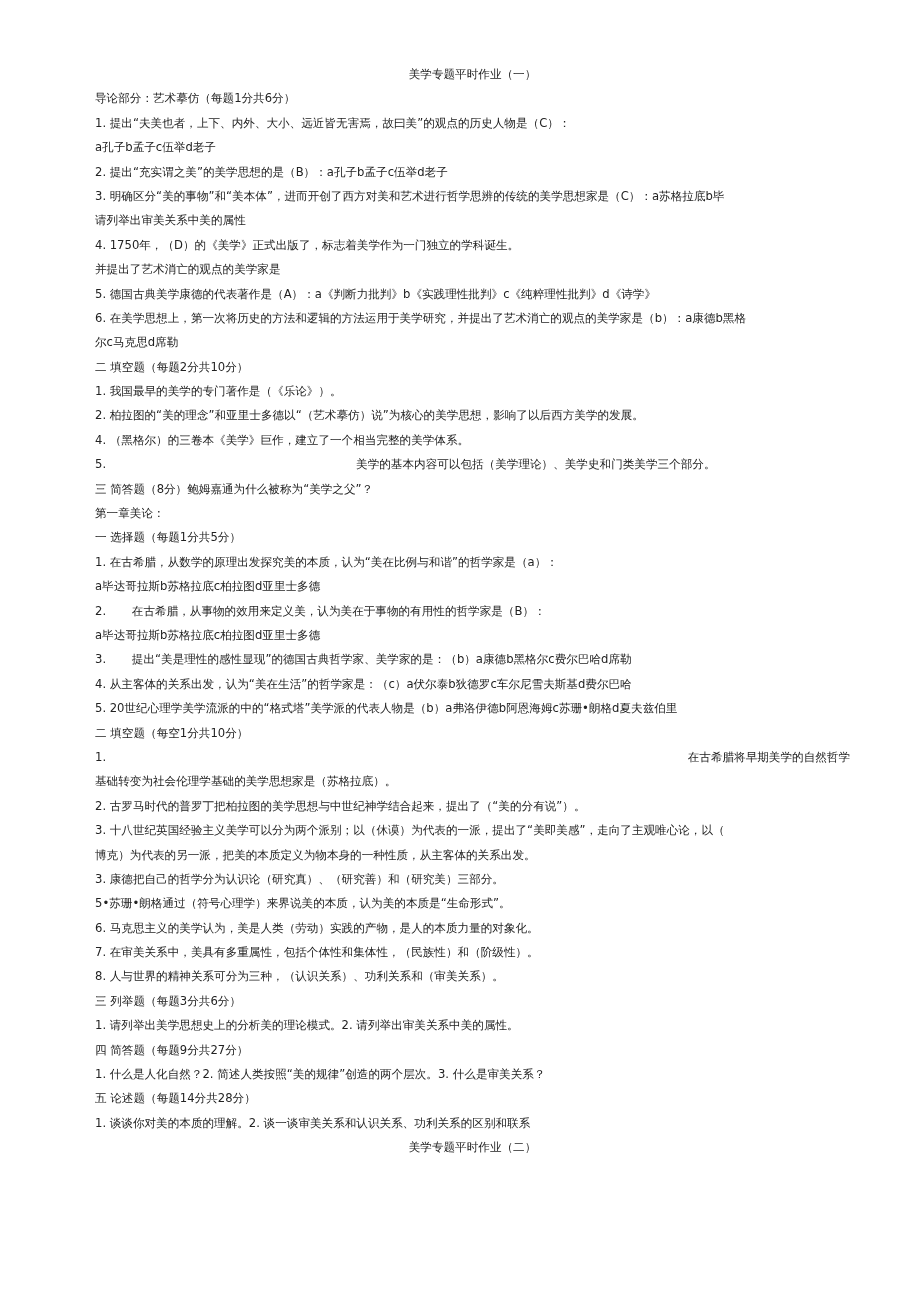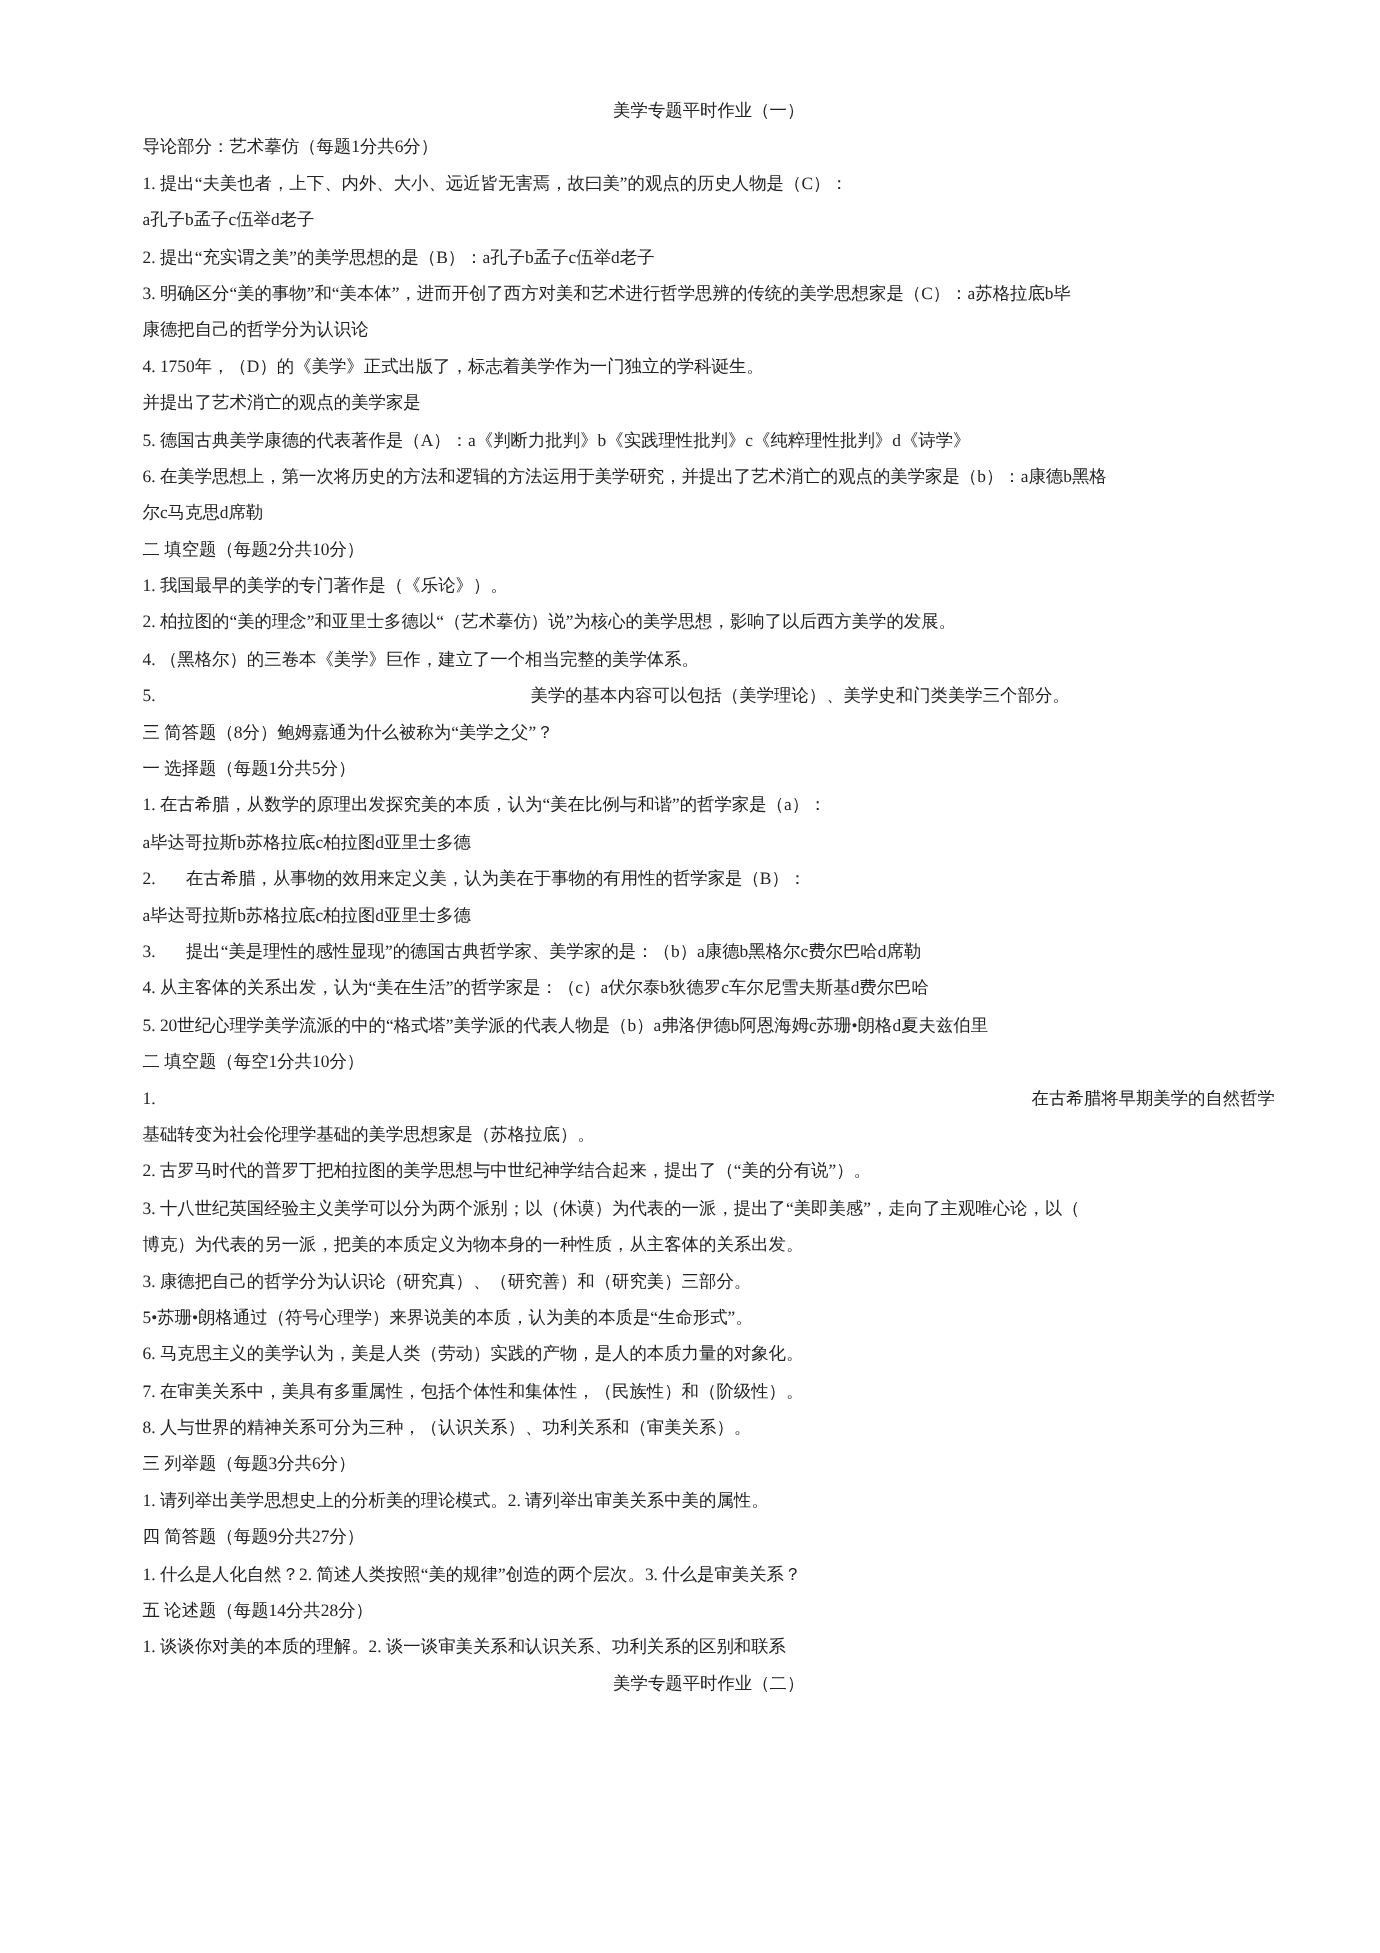--- a/index.html
+++ b/index.html
@@ -1,47 +1,48 @@
 <!DOCTYPE html>
 <html><head>
   <meta charset="utf-8">
   <style>
     html, body { margin: 0; padding: 0; background: #ffffff; }
     body { width: 920px; height: 1302px; position: relative; overflow: hidden;
            font-family: "DejaVu Sans", "Liberation Sans", sans-serif; color: #222; }
-    .page { position: absolute; left: 95px; top: 62px; width: 755px; font-family: Liberation Serif, serif; }
+    .page { position: absolute; left: 95px; top: 62px; width: 755px; }
     .line { font-size: 11.6px; line-height: 24.4px; height: 24.4px; white-space: nowrap; letter-spacing: 0px; }
     .title { text-align: center; width: 755px; }
     .spread { display: flex; justify-content: space-between; }
     .gap { display: inline-block; }
   </style>
 </head>
 <body>
 
 <div class="page">
   <div class="line title">美学专题平时作业（一）</div>
   <div class="line">导论部分：艺术摹仿（每题1分共6分）</div>
   <div class="line">1.  提出“夫美也者，上下、内外、大小、远近皆无害焉，故曰美”的观点的历史人物是（C）：</div>
   <div class="line">a孔子b孟子c伍举d老子</div>
   <div class="line">2.  提出“充实谓之美”的美学思想的是（B）：a孔子b孟子c伍举d老子</div>
   <div class="line">3.  明确区分“美的事物”和“美本体”，进而开创了西方对美和艺术进行哲学思辨的传统的美学思想家是（C）：a苏格拉底b毕</div>
-  <div class="line">康德把自己的哲学分为认识论</div>
+  <div class="line">请列举出审美关系中美的属性</div>
   <div class="line">4.  1750年，（D）的《美学》正式出版了，标志着美学作为一门独立的学科诞生。</div>
   <div class="line">并提出了艺术消亡的观点的美学家是</div>
   <div class="line">5.  德国古典美学康德的代表著作是（A）：a《判断力批判》b《实践理性批判》c《纯粹理性批判》d《诗学》</div>
   <div class="line">6.  在美学思想上，第一次将历史的方法和逻辑的方法运用于美学研究，并提出了艺术消亡的观点的美学家是（b）：a康德b黑格</div>
   <div class="line">尔c马克思d席勒</div>
   <div class="line">二  填空题（每题2分共10分）</div>
   <div class="line">1.  我国最早的美学的专门著作是（《乐论》）。</div>
   <div class="line">2.  柏拉图的“美的理念”和亚里士多德以“（艺术摹仿）说”为核心的美学思想，影响了以后西方美学的发展。</div>
   <div class="line">4.  （黑格尔）的三卷本《美学》巨作，建立了一个相当完整的美学体系。</div>
   <div class="line">
     <span>5.</span><span class="gap" style="width:250px"></span><span>美学的基本内容可以包括（美学理论）、美学史和门类美学三个部分。</span>
   </div>
   <div class="line">三  简答题（8分）鲍姆嘉通为什么被称为“美学之父”？</div>
+  <div class="line">第一章美论：</div>
   <div class="line">一  选择题（每题1分共5分）</div>
   <div class="line">1.  在古希腊，从数学的原理出发探究美的本质，认为“美在比例与和谐”的哲学家是（a）：</div>
   <div class="line">a毕达哥拉斯b苏格拉底c柏拉图d亚里士多德</div>
   <div class="line" style="white-space:pre">2.       在古希腊，从事物的效用来定义美，认为美在于事物的有用性的哲学家是（B）：</div>
   <div class="line">a毕达哥拉斯b苏格拉底c柏拉图d亚里士多德</div>
   <div class="line" style="white-space:pre">3.       提出“美是理性的感性显现”的德国古典哲学家、美学家的是：（b）a康德b黑格尔c费尔巴哈d席勒</div>
   <div class="line">4.  从主客体的关系出发，认为“美在生活”的哲学家是：（c）a伏尔泰b狄德罗c车尔尼雪夫斯基d费尔巴哈</div>
   <div class="line">5.  20世纪心理学美学流派的中的“格式塔”美学派的代表人物是（b）a弗洛伊德b阿恩海姆c苏珊•朗格d夏夫兹伯里</div>
   <div class="line">二  填空题（每空1分共10分）</div>
   <div class="line spread">

